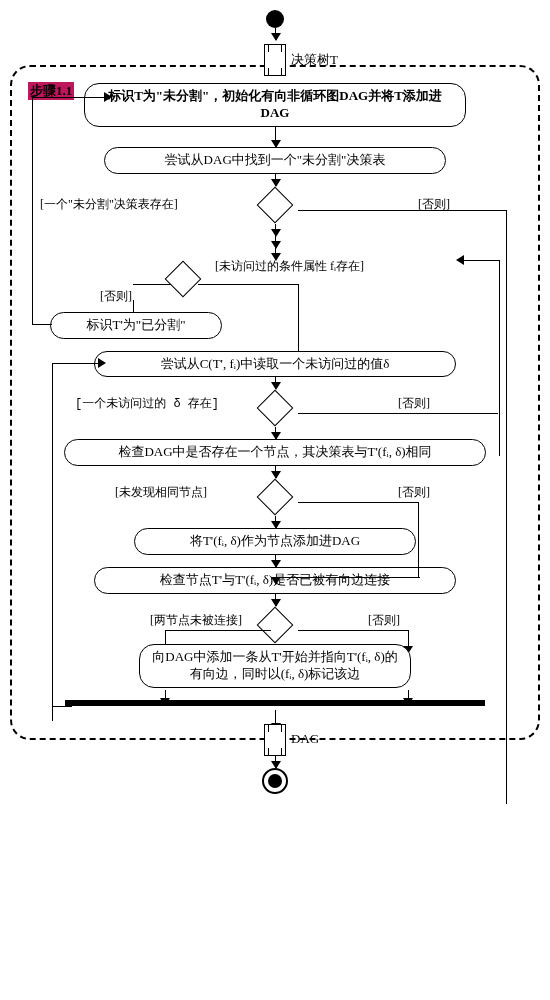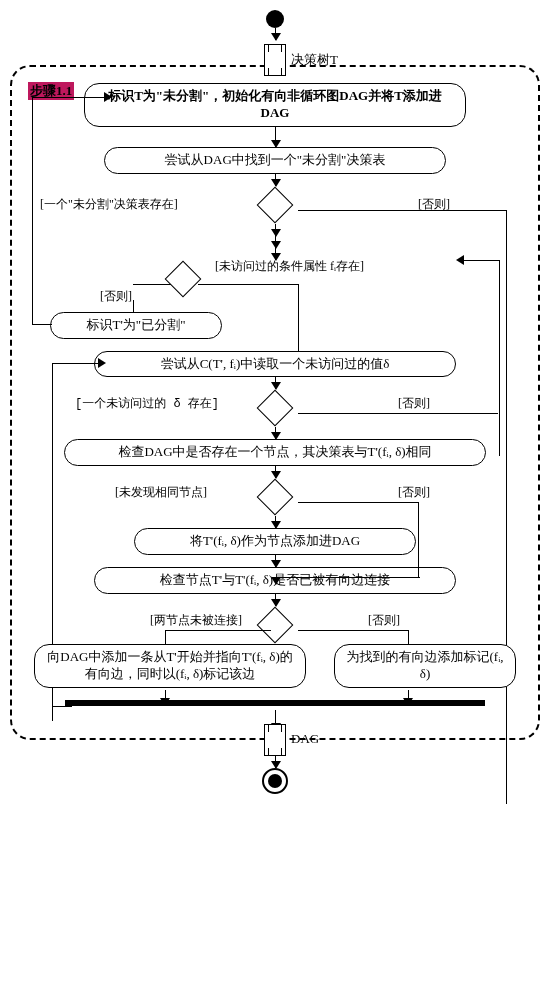--- a/index.html
+++ b/index.html
@@ -280,26 +280,23 @@
     <div class="decision"></div>
 
     <div class="hline" style="left:145px; top:18px; width:106px;"></div>
     <div class="vline" style="left:145px; top:18px; height:18px;"></div>
     <div class="arrow-head-down" style="left:140px; top:34px;"></div>
     <div class="hline" style="left:278px; top:18px; width:110px;"></div>
     <div class="vline" style="left:388px; top:18px; height:18px;"></div>
     <div class="arrow-head-down" style="left:383px; top:34px;"></div>
   </div>
 
-  <div class="row" style="display:flex; justify-content:flex-end; margin-top:6px; align-items:flex-start;">
+  <div class="row" style="display:flex; justify-content:flex-end; margin-top:6px; align-items:flex-start;flex-direction:column;">
     <div class="action" style="width:250px;">
       <span>向DAG中添加一条从T'开始并指向T'(fᵢ, δ)的有向边，同时以(fᵢ, δ)标记该边</span>
-    </div>
-    <div class="action" style="width:160px;">
-      <span>为找到的有向边添加标记(fᵢ, δ)</span>
     </div>
   </div>
 
   <div class="row" style="margin-top:4px;">
     <div class="vline" style="left:145px; top:-2px; height:10px;"></div>
     <div class="arrow-head-down" style="left:140px; top:6px;"></div>
     <div class="vline" style="left:388px; top:-2px; height:10px;"></div>
     <div class="arrow-head-down" style="left:383px; top:6px;"></div>
   </div>
 

